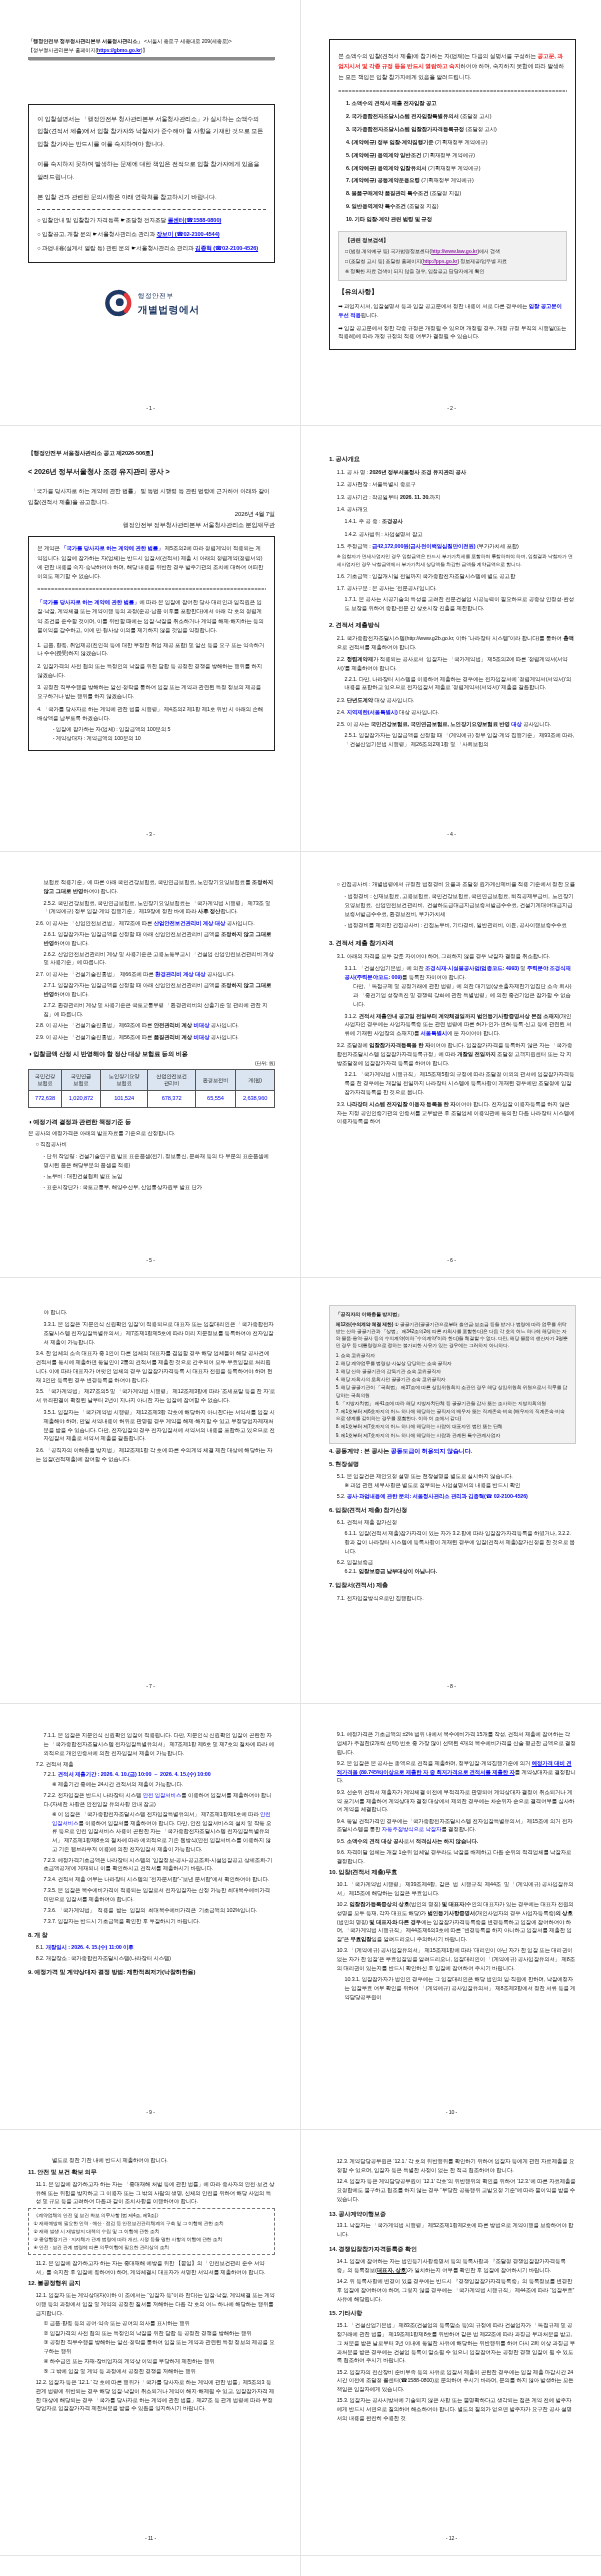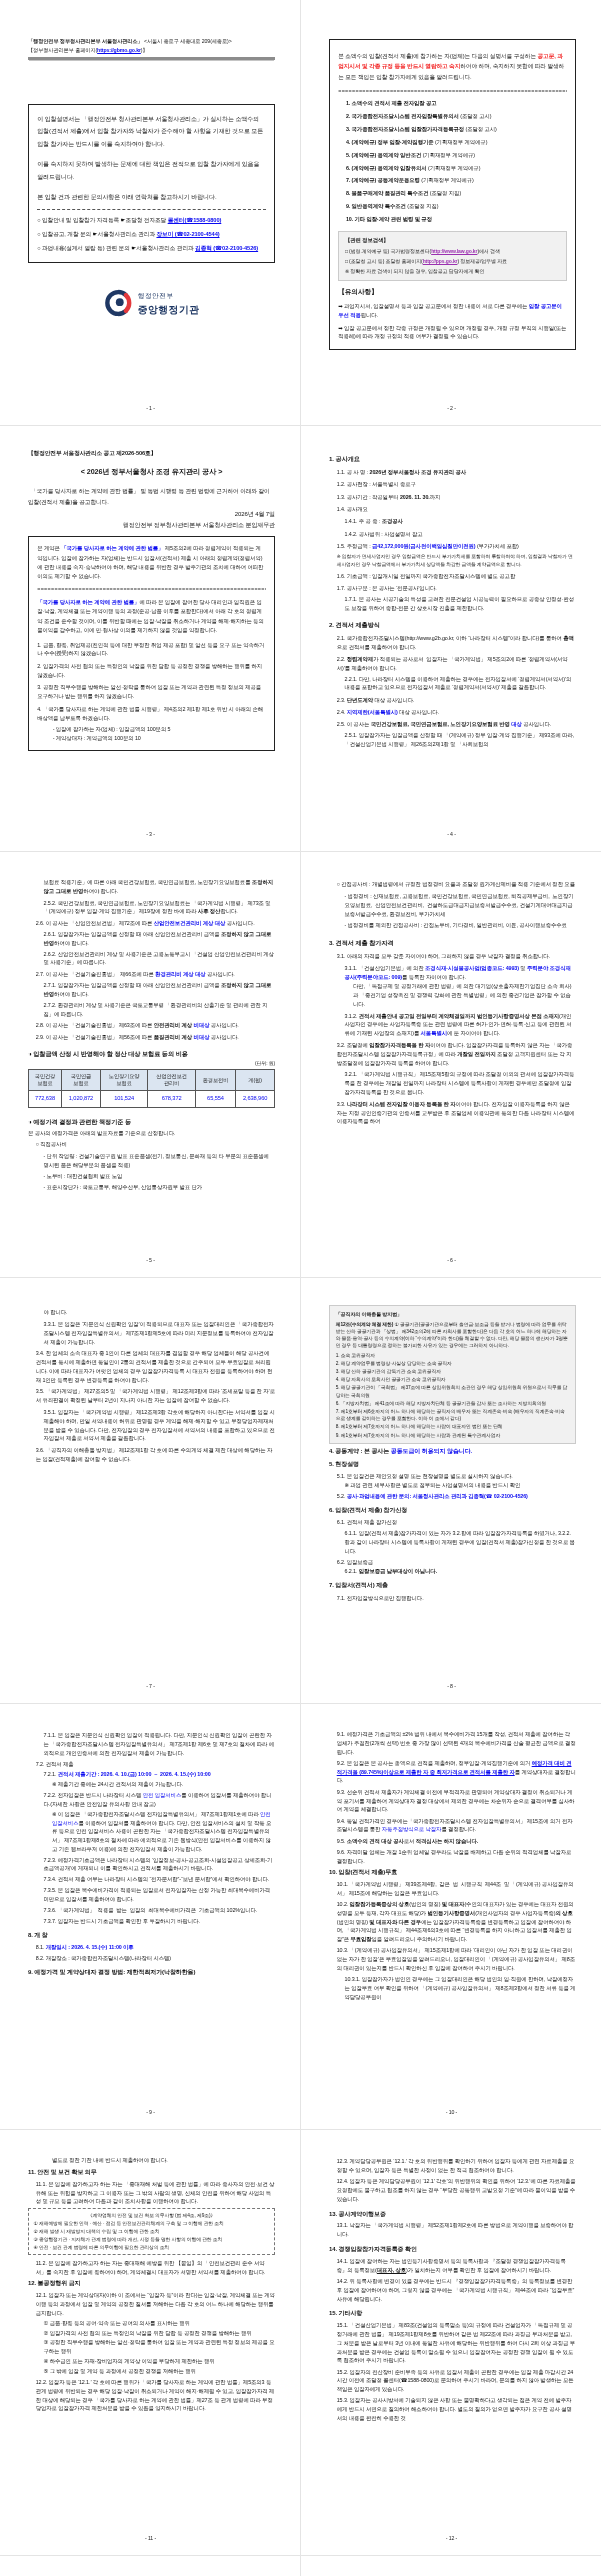--- a/index.html
+++ b/index.html
@@ -3,21 +3,21 @@
 <meta charset="utf-8">
 <style>
   html,body{margin:0;padding:0;background:#ffffff;}
   body{width:602px;font-family:"Liberation Sans","DejaVu Sans",sans-serif;color:#151515;}
   .grid{display:grid;grid-template-columns:301px 301px;width:602px;}
   .page{width:301px;height:426px;box-sizing:border-box;background:#fff;position:relative;
         padding:23px 26px 20.6px 28px;overflow:hidden;outline:0.5px solid #e4e4e4;
         font-size:5.4px;line-height:1.62;letter-spacing:-0.1px;}
   .p{margin:0 0 2.6px 0;white-space:pre-wrap;word-break:break-all;}
   .in1{padding-left:7.7px}.in2{padding-left:15.5px}.in3{padding-left:24px}
-  .al-c{text-align:center}.al-r{text-align:right}
+  .al-c{}.al-r{text-align:right}
   .b{font-weight:bold}
   .u{text-decoration:underline}
   .blue{color:#0a0af0}
   .red{color:#f21b1b}
   .pur{color:#9b30b0}
   .lnk{color:#0a0af0;text-decoration:underline;font-weight:bold}
   .lnk.pur{color:#9b30b0}
   .rule{height:1.5px;background:#8c8c8c;border-bottom:0.5px solid #8c8c8c;box-shadow:0 1.5px 0 -1px #8c8c8c;margin:1.5px 0 0 0;}
   .dl{border-top:0.5px dashed #555;margin:5.2px 0;}
   .eq{overflow:hidden;white-space:nowrap;color:#333;letter-spacing:0.3px;margin:4.1px 0;}
@@ -60,21 +60,21 @@
       </div>
       <div style="height: 23px;"></div>
       <div class="logoRow">
         <span><svg width="28" height="28" viewBox="0 0 64 64">
             <path d="M50 14 A25 25 0 1 0 50 50" fill="none" stroke="#1f3864" stroke-width="10" stroke-linecap="round"></path>
             <path d="M50 50 A25 25 0 0 0 50 14" fill="none" stroke="#e3393c" stroke-width="10" stroke-linecap="round"></path>
             <circle cx="36" cy="30" r="9" fill="#1f3864"></circle>
           </svg></span>
         <div class="logoTxt">
           <div class="l1">행정안전부</div>
-          <div class="l2">중앙행정기관</div>
+          <div class="l2">개별법령에서</div>
         </div>
       </div>
       <div class="pn">- 1 -</div>
     </section>
     <section class="page">
       <div style="height: 15.5px;"></div>
       <div class="box">
         <div style="height: 4.1px;"></div>
         <div class="p" style="font-size: 5.7px; line-height: 1.85;"><span>본 소액수의 입찰(견적서 제출)에 참가하는 자(업체)는 다음의 설명서를 구성하는 </span><span class="b red">공고문, 과업지시서 및 각종 규정 등을 반드시 열람하고 숙지</span><span>하여야 하며, 숙지하지 못함에 따라 발생하는 모든 책임은 입찰 참가자에게 있음을 알려드립니다.</span></div>
         <div class="p eq"><span>======================================================================</span></div>

